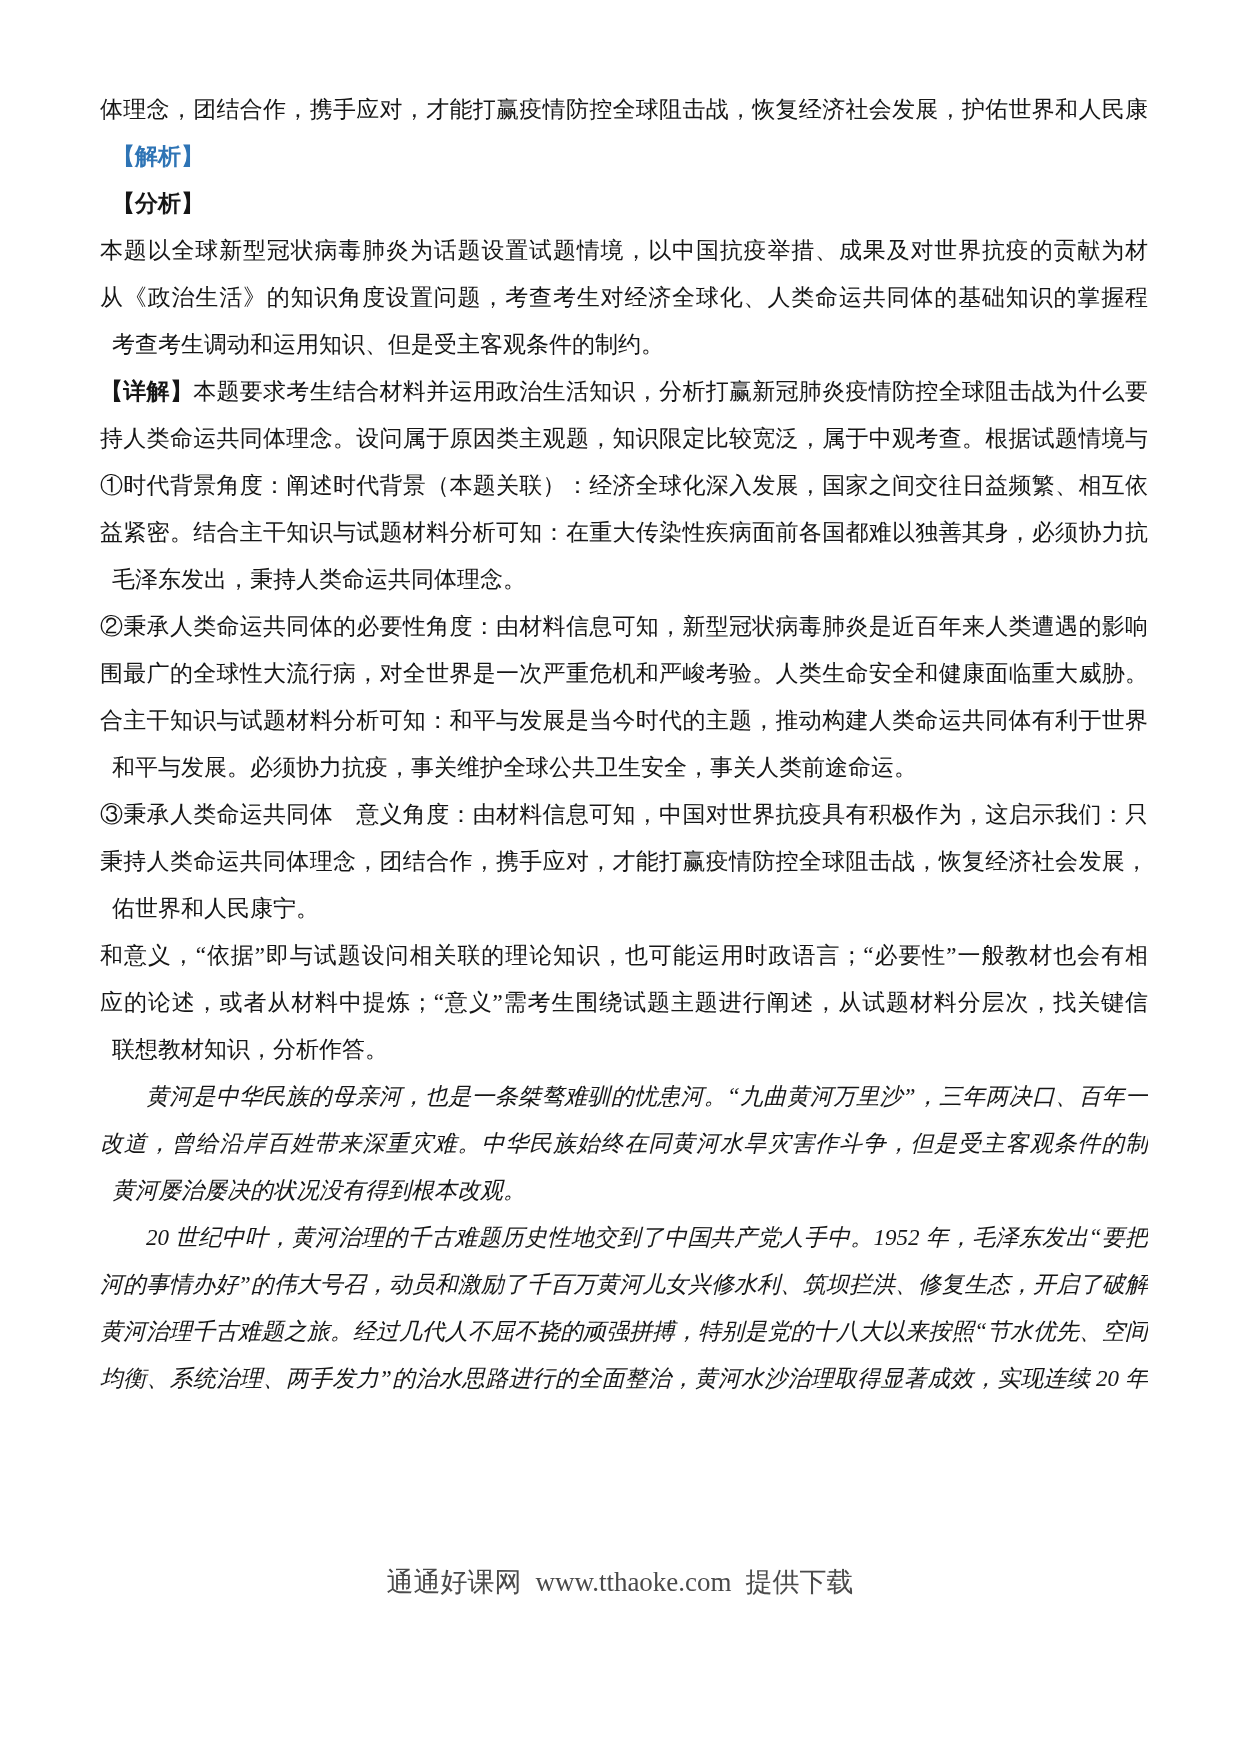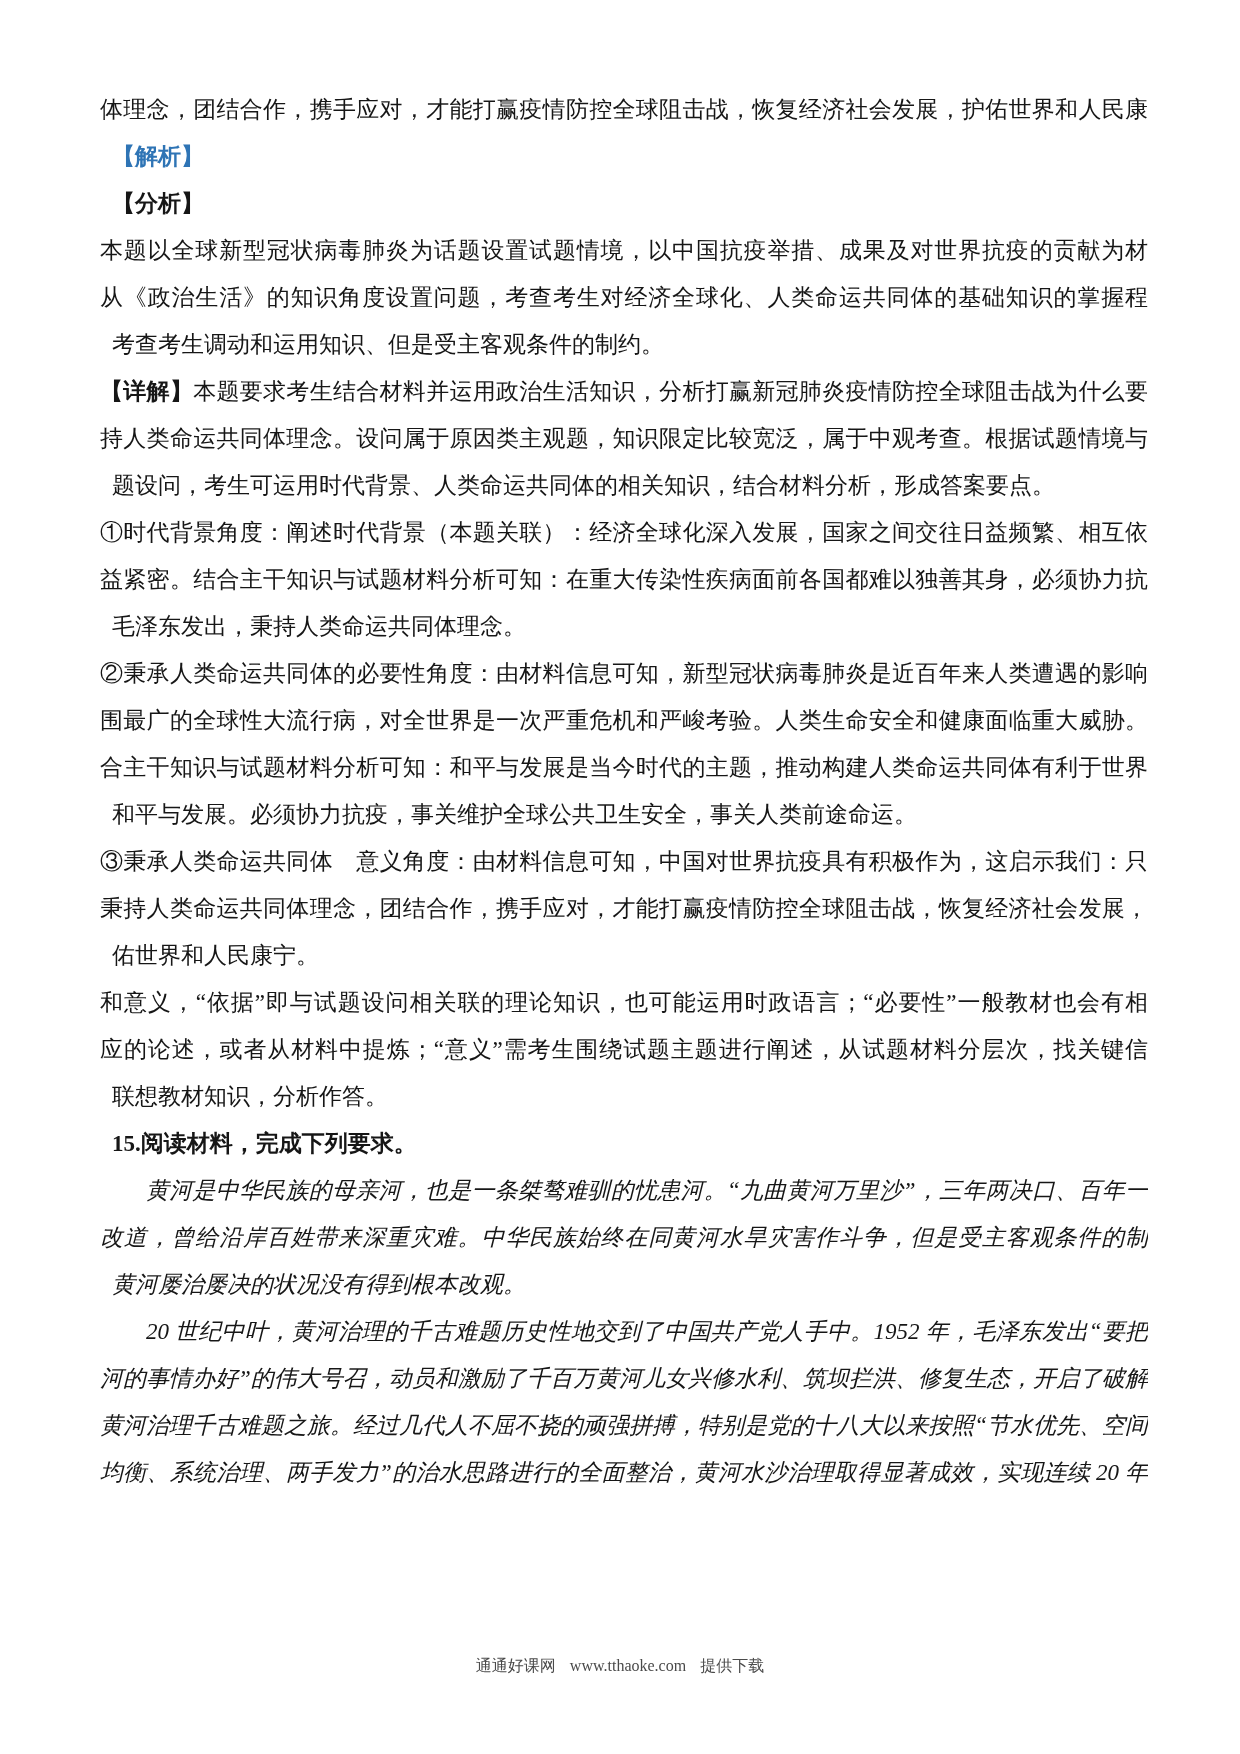--- a/index.html
+++ b/index.html
@@ -41,55 +41,53 @@
     text-indent:2em;
   }
   .line.boldline{
     font-weight:bold;
   }
   .b{font-weight:bold;}
   .footer{
     position:absolute;
     left:0;
     right:0;
-    top:1656px;
+    top:1564px;
     text-align:center;
-    font-size:16px;
+    font-size:27px;
     color:#4a4a4a;
   }
   .footer span{margin:0 7px;}
 </style>
 </head>
 <body>
 
 <div class="page">
   <div class="doc">
       <div class="line"><span>体理念，团结合作，携手应对，才能打赢疫情防控全球阻击战，恢复经济社会发展，护佑世界和人民康宁。</span></div>
       <div class="line left"><span class="b" style="color: rgb(46, 116, 181);">【解析】</span></div>
       <div class="line left"><span class="b">【分析】</span></div>
       <div class="line"><span>本题以全球新型冠状病毒肺炎为话题设置试题情境，以中国抗疫举措、成果及对世界抗疫的贡献为材料，</span></div>
       <div class="line"><span>从《政治生活》的知识角度设置问题，考查考生对经济全球化、人类命运共同体的基础知识的掌握程度，</span></div>
       <div class="line left"><span>考查考生调动和运用知识、但是受主客观条件的制约。</span></div>
       <div class="line"><span class="b">【详解】</span><span>本题要求考生结合材料并运用政治生活知识，分析打赢新冠肺炎疫情防控全球阻击战为什么要秉</span></div>
       <div class="line"><span>持人类命运共同体理念。设问属于原因类主观题，知识限定比较宽泛，属于中观考查。根据试题情境与试</span></div>
-      <div class="line left"><span>题设问，考生可运用时代背景、人类命运共同体的相关知识，结合材料分析，形成答案要点。</span></div>
       <div class="line"><span>①时代背景角度：阐述时代背景（本题关联）：经济全球化深入发展，国家之间交往日益频繁、相互依存日</span></div>
       <div class="line"><span>益紧密。结合主干知识与试题材料分析可知：在重大传染性疾病面前各国都难以独善其身，必须协力抗疫、</span></div>
       <div class="line left"><span>毛泽东发出，秉持人类命运共同体理念。</span></div>
       <div class="line"><span>②秉承人类命运共同体的必要性角度：由材料信息可知，新型冠状病毒肺炎是近百年来人类遭遇的影响范</span></div>
       <div class="line"><span>围最广的全球性大流行病，对全世界是一次严重危机和严峻考验。人类生命安全和健康面临重大威胁。结</span></div>
       <div class="line"><span>合主干知识与试题材料分析可知：和平与发展是当今时代的主题，推动构建人类命运共同体有利于世界的</span></div>
       <div class="line left"><span>和平与发展。必须协力抗疫，事关维护全球公共卫生安全，事关人类前途命运。</span></div>
       <div class="line"><span>③秉承人类命运共同体　意义角度：由材料信息可知，中国对世界抗疫具有积极作为，这启示我们：只有</span></div>
       <div class="line"><span>秉持人类命运共同体理念，团结合作，携手应对，才能打赢疫情防控全球阻击战，恢复经济社会发展，护</span></div>
       <div class="line left"><span>佑世界和人民康宁。</span></div>
       <div class="line"><span>和意义，“依据”即与试题设问相关联的理论知识，也可能运用时政语言；“必要性”一般教材也会有相</span></div>
       <div class="line"><span>应的论述，或者从材料中提炼；“意义”需考生围绕试题主题进行阐述，从试题材料分层次，找关键信息，</span></div>
       <div class="line left"><span>联想教材知识，分析作答。</span></div>
-      <div class="line boldline left"><span>15.阅读材料，完成下列要求。</span></div>
       <div class="line kaiti indent"><span>黄河是中华民族的母亲河，也是一条桀骜难驯的忧患河。“九曲黄河万里沙”，三年两决口、百年一</span></div>
       <div class="line kaiti"><span>改道，曾给沿岸百姓带来深重灾难。中华民族始终在同黄河水旱灾害作斗争，但是受主客观条件的制约，</span></div>
       <div class="line kaiti left"><span>黄河屡治屡决的状况没有得到根本改观。</span></div>
       <div class="line kaiti indent"><span>20 世纪中叶，黄河治理的千古难题历史性地交到了中国共产党人手中。1952 年，毛泽东发出“要把黄</span></div>
       <div class="line kaiti"><span>河的事情办好”的伟大号召，动员和激励了千百万黄河儿女兴修水利、筑坝拦洪、修复生态，开启了破解</span></div>
       <div class="line kaiti"><span>黄河治理千古难题之旅。经过几代人不屈不挠的顽强拼搏，特别是党的十八大以来按照“节水优先、空间</span></div>
       <div class="line kaiti"><span>均衡、系统治理、两手发力”的治水思路进行的全面整治，黄河水沙治理取得显著成效，实现连续 20 年不</span></div>
     </div>
   <div class="footer">
     <span>通通好课网</span><span>www.tthaoke.com</span><span>提供下载</span>

